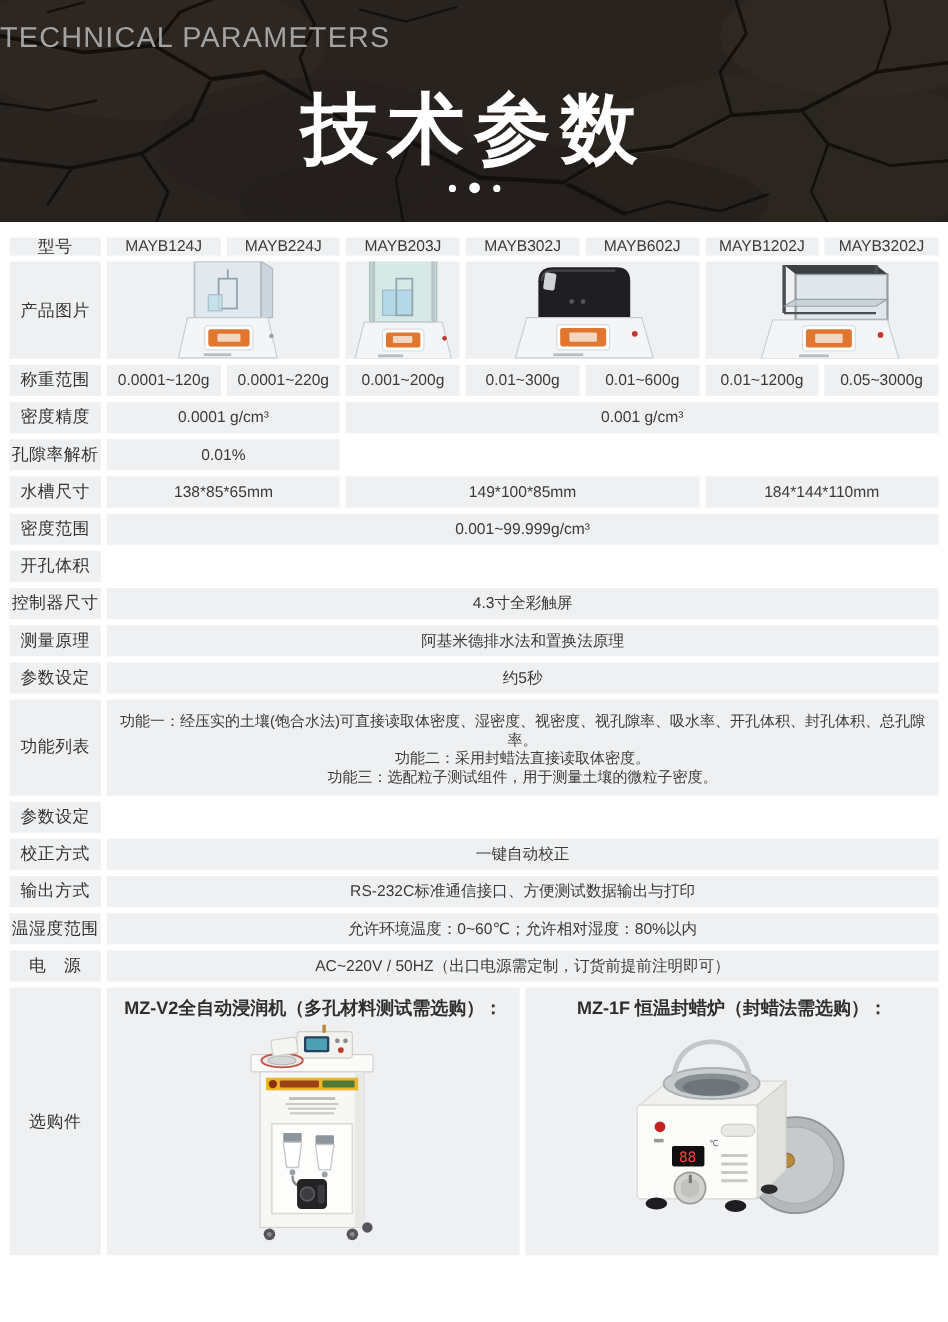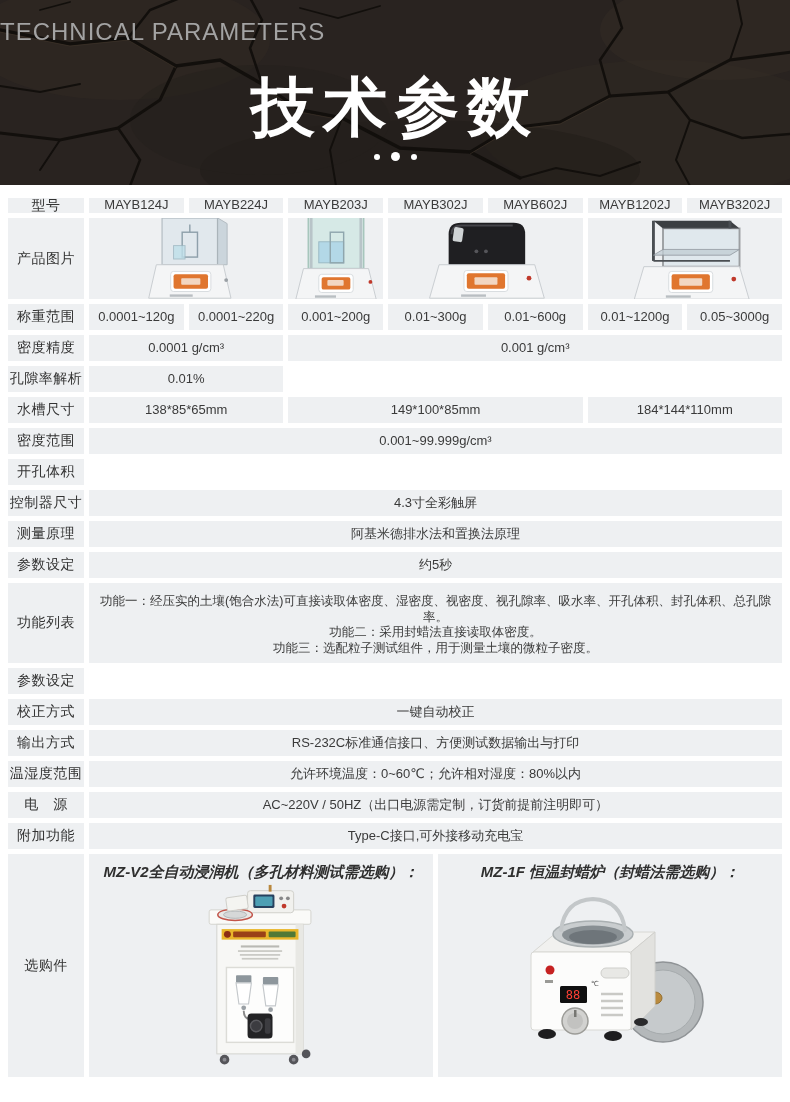--- a/index.html
+++ b/index.html
@@ -27,21 +27,21 @@
   .sp2{grid-column:span 2}.sp3{grid-column:span 3}.sp5{grid-column:span 5}.sp7{grid-column:span 7}
   .h27 .c{height:15px}
   .h89 .c{height:81px}
   .h26 .c{height:26px}
   .h80 .c{height:80px}
   .h223 .c{height:223px}
   .func{flex-direction:column;justify-content:space-between;padding:11px 6px;box-sizing:border-box;}
   .func .fl{font-size:12.5px;color:#3a3a3a;}
   .imgcell{overflow:hidden;}
   .opt{flex-direction:column;justify-content:flex-start;padding-top:9px;box-sizing:border-box;}
-  .opt .cap{font-size:15px;font-weight:700;color:#2f2f2f;font-style:italic;}
+  .opt .cap{font-size:15px;font-weight:700;color:#2f2f2f;}
   .opt .pic{flex:1;display:flex;align-items:center;justify-content:center;width:100%;}
 </style>
 </head>
 <body>
 
 <div class="page">
 
   <div class="hero">
     <svg class="bg" viewBox="0 0 790 185" preserveAspectRatio="none">
       <rect x="0" y="0" width="790" height="185" fill="#292320"></rect>
@@ -246,24 +246,20 @@
     <div class="trow h26">
       <div class="c lab">温湿度范围</div>
       <div class="c sp7">允许环境温度：0~60℃；允许相对湿度：80%以内</div>
     </div>
 
     <div class="trow h26">
       <div class="c lab">电　源</div>
       <div class="c sp7">AC~220V / 50HZ（出口电源需定制，订货前提前注明即可）</div>
     </div>
 
-    <div class="trow h26">
-      <div class="c lab">附加功能</div>
-      <div class="c sp7">Type-C接口,可外接移动充电宝</div>
-    </div>
 
     <div class="trow two h223">
       <div class="c lab">选购件</div>
 
       <div class="c opt">
         <div class="cap">MZ-V2全自动浸润机（多孔材料测试需选购）：</div>
         <div class="pic">
           <svg width="152" height="192" viewBox="0 0 152 200">
             <rect x="22" y="28" width="106" height="15" rx="2" fill="#fafaf8" stroke="#d3d3ce" stroke-width="1"></rect>
             <rect x="62" y="8" width="48" height="23" rx="3" fill="#f1f1ee" stroke="#cfcfca" stroke-width="1"></rect>

